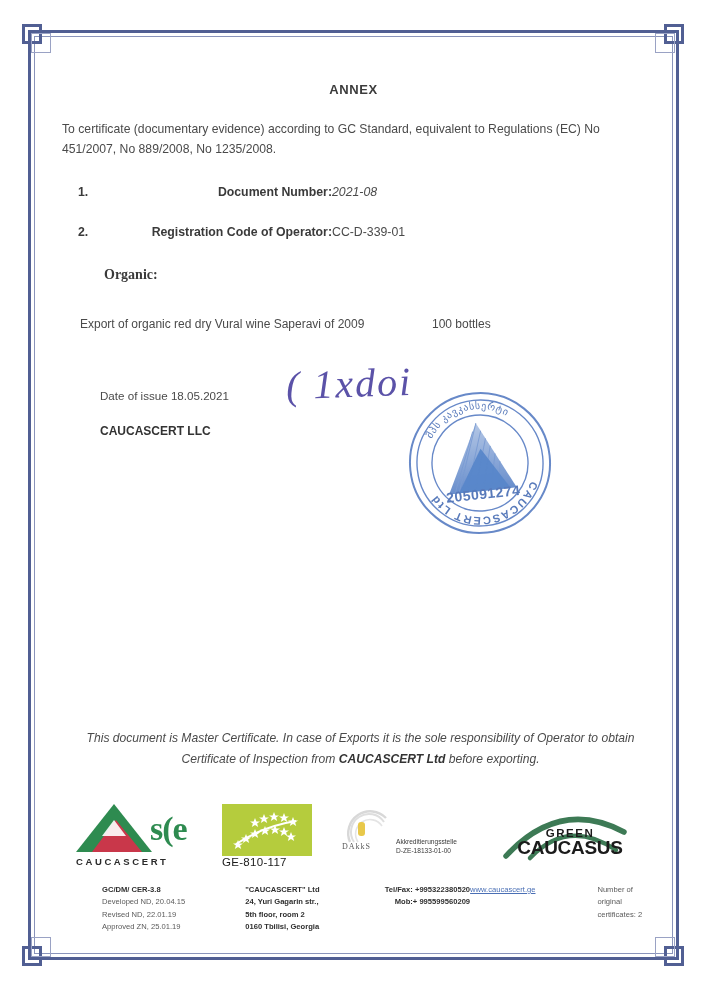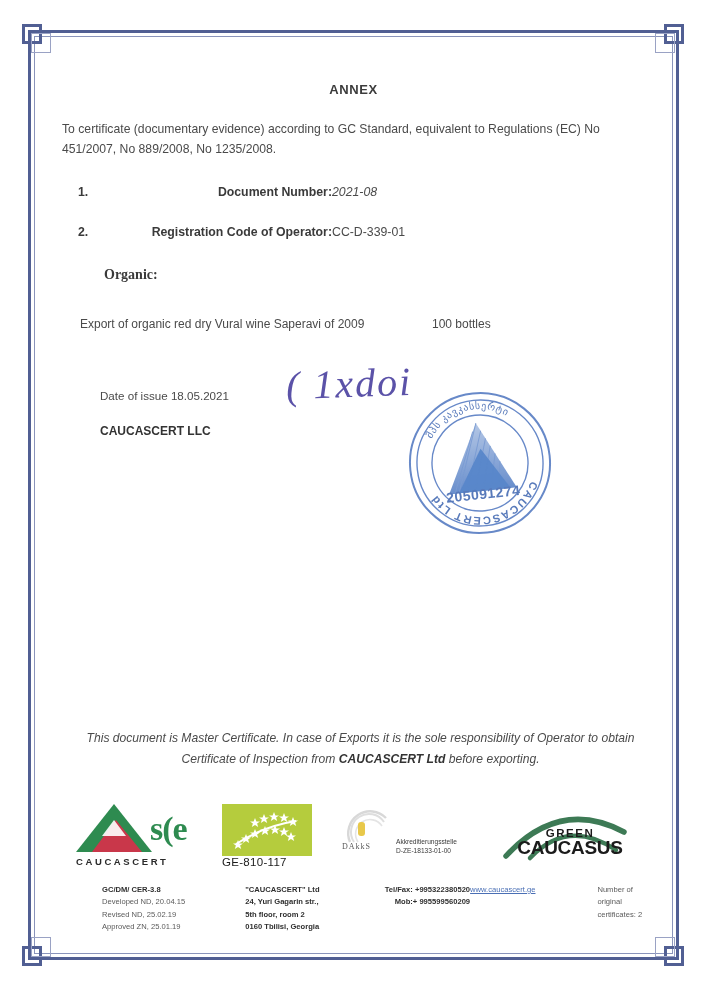--- a/index.html
+++ b/index.html
@@ -438,21 +438,21 @@
           <span class="gc-cauc">CAUCASUS</span>
         </div>
       </div>
 
     </div>
 
     <div class="footer">
       <div class="col col-doc">
         <div class="first">GC/DM/ CER-3.8</div>
         <div>Developed ND, 20.04.15</div>
-        <div>Revised ND, 25.02.19</div>
+        <div>Revised ND, 22.01.19</div>
         <div>Approved ZN, 25.01.19</div>
       </div>
       <div class="col col-addr">
         <div>"CAUCASCERT"  Ltd</div>
         <div>24, Yuri Gagarin str.,</div>
         <div>5th floor, room 2</div>
         <div>0160 Tbilisi, Georgia</div>
       </div>
       <div class="col col-tel">
         <div>Tel/Fax: +995322380520</div>

